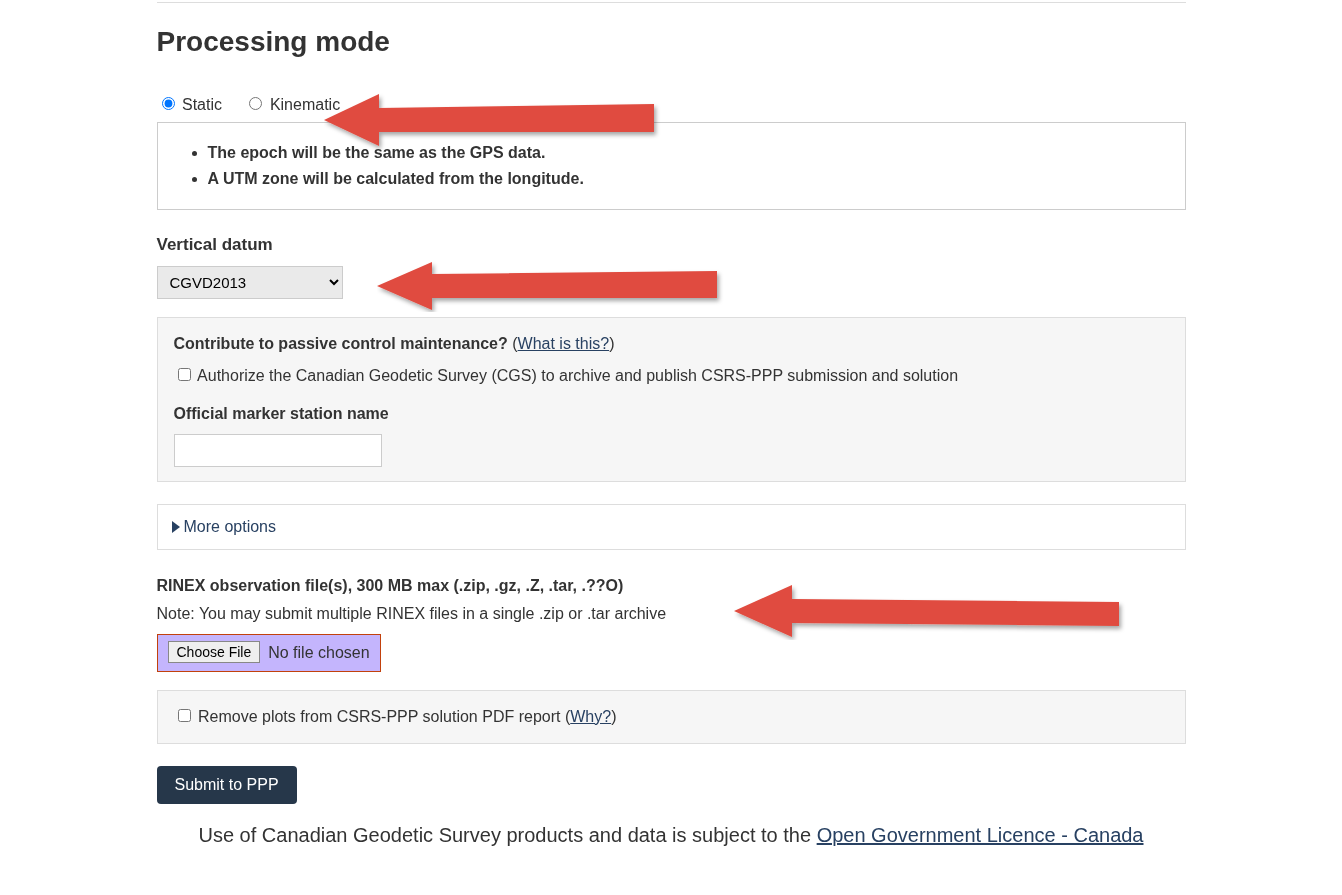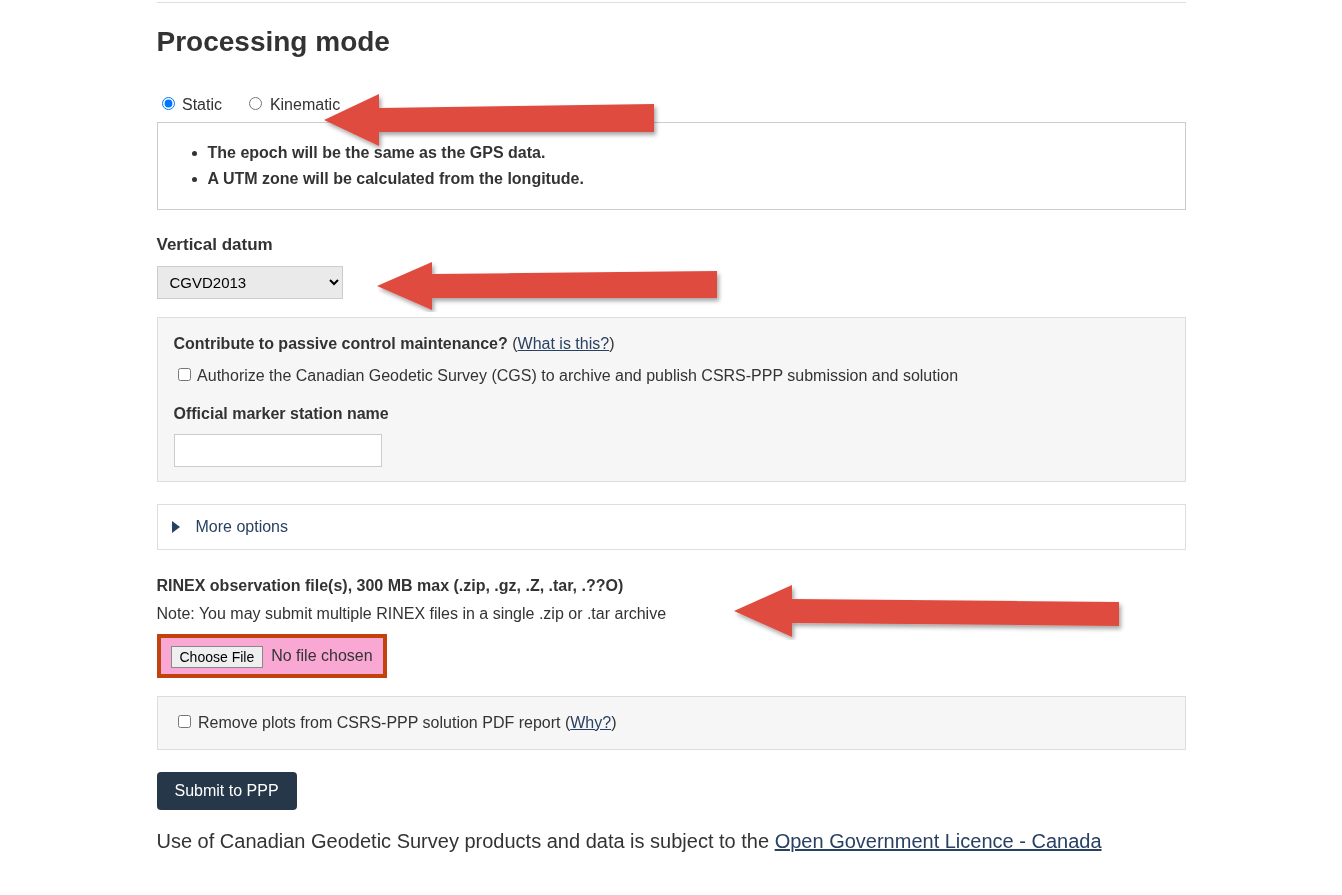--- a/index.html
+++ b/index.html
@@ -86,40 +86,40 @@
     border: 1px solid #ccc;
     background: #fff;
   }
   .more-panel {
     border: 1px solid #ddd;
     background: #fff;
     padding: 10px 14px;
     margin-top: 22px;
     display: flex;
     align-items: center;
-    gap: 16px;
+    gap: 4px;
     cursor: pointer;
   }
   .more-panel .tri {
     width: 0; height: 0;
     border-top: 6px solid transparent;
     border-bottom: 6px solid transparent;
     border-left: 8px solid #284162;
     display: inline-block;
   }
   .more-panel .label { color: #284162; }
   .rinex-block { margin-top: 24px; }
   .rinex-block .head { font-weight: 700; }
   .rinex-block .note { margin: 4px 0 8px 0; }
   .file-wrap {
     display: inline-flex;
-    align-items: flex-end;
-    border: 4px solid #c2410c;
+    align-items: flex-start;
+    border: 1px solid #c2410c;
     padding: 6px 10px;
-    background: #f9a8d4;
+    background: #c4b5fd;
   }
   .file-wrap button.choose {
     font-family: Arial, sans-serif;
     font-size: 14px;
     padding: 2px 8px;
     margin-right: 8px;
     background: #efefef;
     border: 1px solid #888;
   }
   .panel2 {
@@ -132,21 +132,21 @@
     margin-top: 22px;
     background: #26374a;
     color: #fff;
     border: none;
     padding: 10px 18px;
     font-size: 16px;
     border-radius: 4px;
     cursor: pointer;
   }
   .footer-right {
-    text-align: left;
+    text-align: center;
     font-size: 20px;
     margin-top: 16px;
   }
   .footer-right .line { margin-top: 14px; }
   .footer-right a { color: #284162; text-decoration: underline; }
   
   .arrow {
     position: absolute;
     pointer-events: none;
   }

